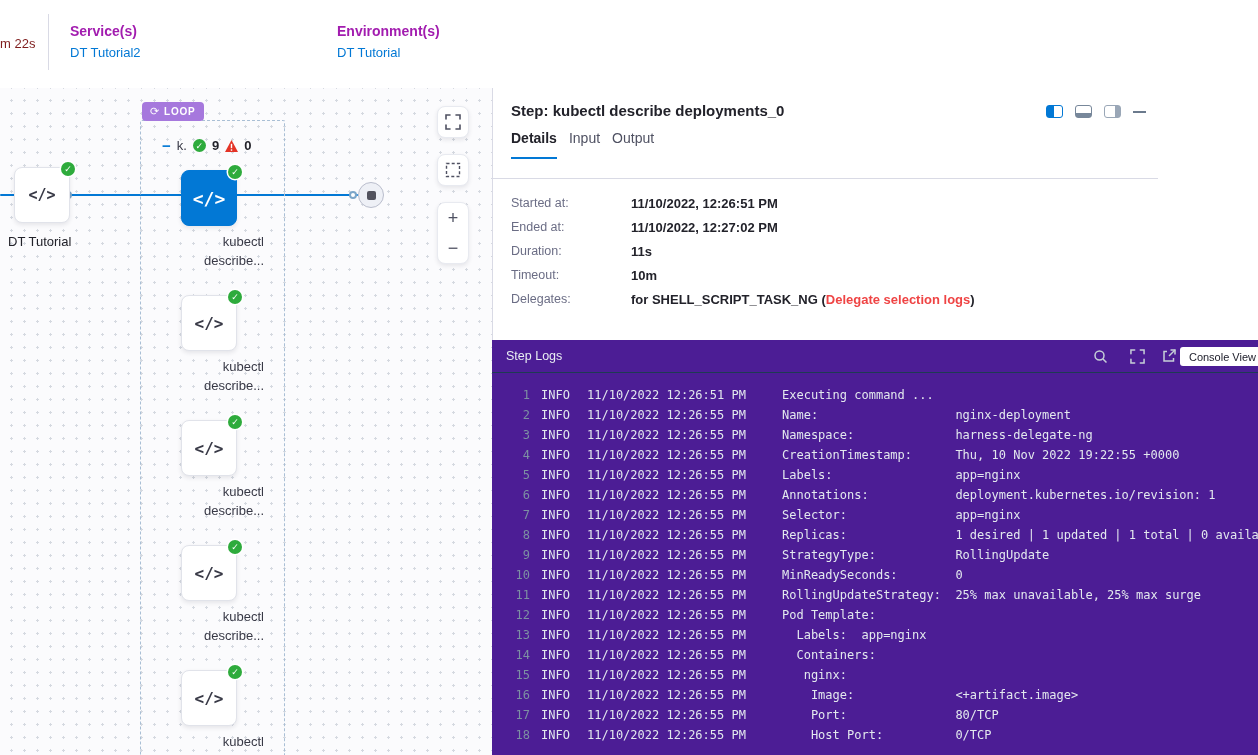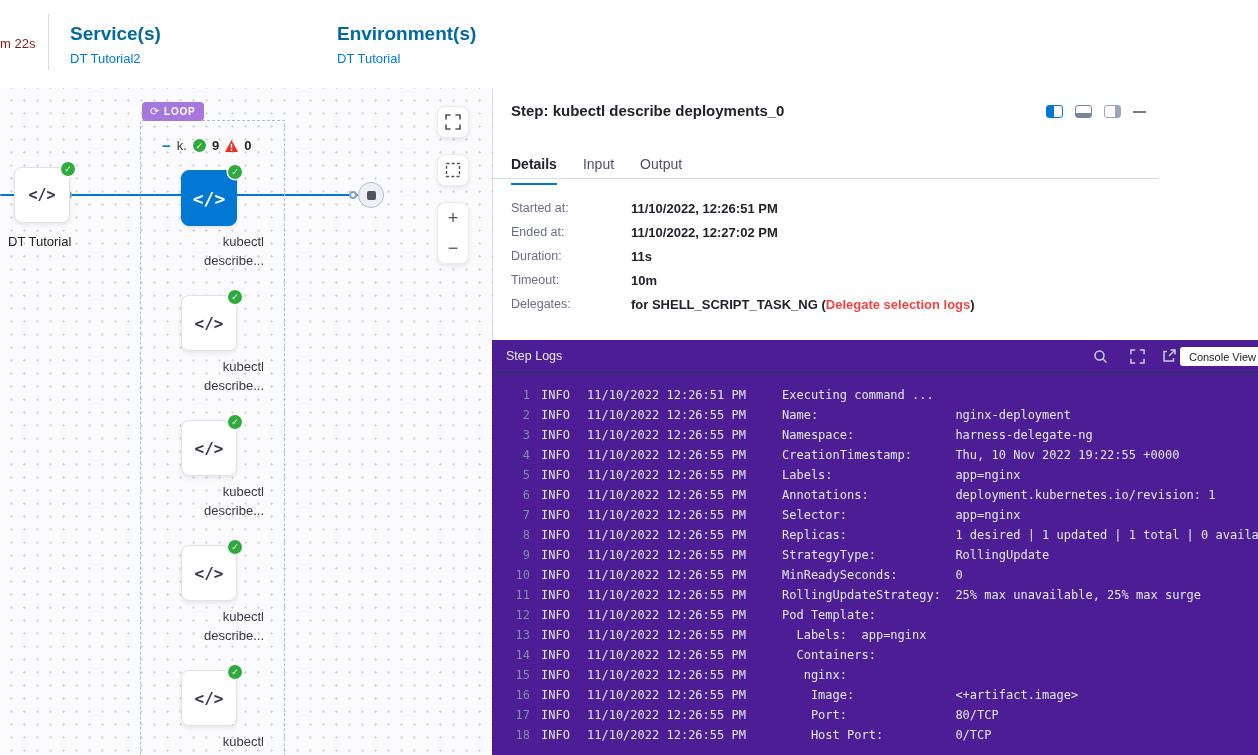--- a/index.html
+++ b/index.html
@@ -3,21 +3,21 @@
 <meta charset="utf-8">
 <style>
 *{margin:0;padding:0;box-sizing:border-box}
 html,body{width:1258px;height:755px;overflow:hidden;background:#fff;font-family:"Liberation Sans",sans-serif;position:relative}
 
 
 .app-header{position:absolute;left:0;top:0;width:1258px;height:88px;background:#fff;z-index:6}
 .elapsed{position:absolute;left:0;top:36px;font-size:13px;color:#7f1d1d}
 .hdr-divider{position:absolute;left:48px;top:14px;width:1px;height:56px;background:#d9dae5}
 .hdr-block{position:absolute;top:23px}
-.hdr-block .lbl{font-size:19px;font-weight:700;color:#0369a1}
+.hdr-block .lbl{font-size:14px;font-weight:700;color:#a21caf}
 .hdr-block .val{font-size:13px;color:#0278d5;margin-top:6px;cursor:pointer}
 .svc{left:70px}.env{left:337px}
 
 
 .graph{position:absolute;left:0;top:88px;width:492px;height:667px;background:#fbfbfd;
   background-image:radial-gradient(circle,#d5d9e0 1.1px,transparent 1.4px);
   background-size:13px 13px;background-position:5px 6px;overflow:hidden}
 .edge{position:absolute;height:2px;background:#0278d5;border-radius:1px}
 .e1{left:0;top:106px;width:16px}
 .e2{left:68px;top:106px;width:114px}
@@ -66,27 +66,27 @@
 .layout-icons{position:absolute;right:12px;top:17px;display:flex;align-items:center;gap:12px}
 .li{width:17px;height:13px;border-radius:3px;position:relative;cursor:pointer}
 .li1{border:1.5px solid #0278d5}
 .li1 .fill{position:absolute;left:0;top:0;bottom:0;width:7px;background:#0278d5}
 .li2{border:1.5px solid #77879a}
 .li2 .fill{position:absolute;left:0;right:0;bottom:0;height:4px;background:#77879a}
 .li3{border:1.5px solid #9aa7b7}
 .li3 .fill{position:absolute;top:0;right:0;bottom:0;width:5px;background:#9aa7b7}
 .li-min{width:13px;height:2px;background:#6b7a8d;cursor:pointer}
 
-.tabs{position:absolute;left:18px;top:68px;display:flex;gap:26px}
+.tabs{position:absolute;left:18px;top:42px;display:flex;gap:12px}
 .tab{font-size:14px;color:#4f5162;padding-bottom:11px;cursor:pointer}
 .tab.active{font-weight:700;color:#22222a;border-bottom:2.5px solid #0278d5}
 .tabs-border{position:absolute;left:0;right:0;top:90px;height:1px;background:#d9dae5}
 
 .detail-rows{position:absolute;left:18px;top:108px;right:12px}
-.drow{display:flex;align-items:center;height:24px;font-size:13px}
+.drow{display:flex;align-items:flex-start;height:24px;font-size:13px}
 .dlabel{width:120px;color:#6b6d85;font-size:12.5px}
 .dval{font-weight:700;color:#22222a}
 .lnk{color:#ef4444;cursor:pointer}
 
 
 .logs{position:absolute;left:492px;top:340px;width:766px;bottom:0;background:#4c1d95;z-index:4}
 .logs-header{height:33px;display:flex;align-items:center;padding:0 14px;border-bottom:1px solid #1e3a54;position:relative}
 .logs-title{color:#e8edf2;font-size:12.5px}
 .log-ic{position:absolute;top:9px;cursor:pointer;display:flex}
 .ic-search{right:150px}.ic-expand{right:113px}.ic-open{right:82px}

